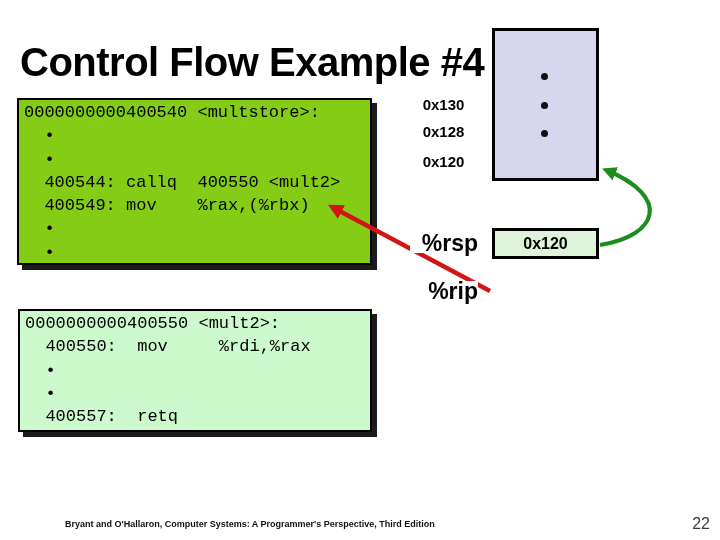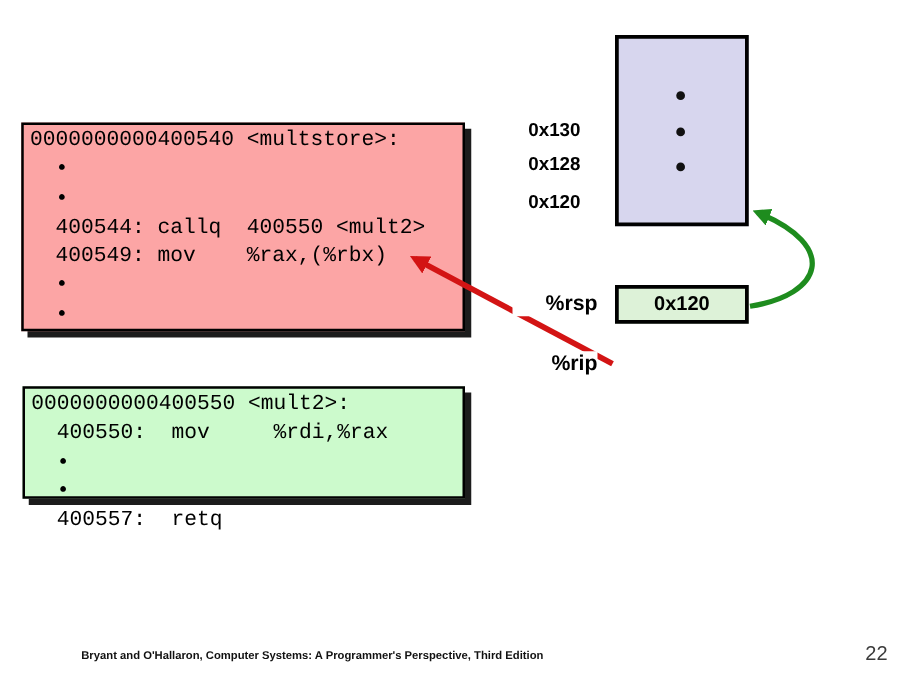--- a/index.html
+++ b/index.html
@@ -25,24 +25,24 @@
     white-space: nowrap;
   }
   .code-box {
     position: absolute;
     box-sizing: border-box;
     border: 2px solid #000;
     box-shadow: 5px 5px 0 #1c1c1c;
   }
   .code-box.multstore {
     left: 17px; top: 98px; width: 355px; height: 167px;
-    background: #fca5a5;
+    background: #84cc16;
   }
   .code-box.mult2 {
-    left: 18px; top: 309px; width: 354px; height: 90px;
+    left: 18px; top: 309px; width: 354px; height: 123px;
     background: #CCFACC;
   }
   .code-box pre {
     margin: 0;
     padding: 1px 0 0 5px;
     font-family: "Liberation Mono", "DejaVu Sans Mono", monospace;
     font-size: 17px;
     line-height: 23.3px;
     white-space: pre;
     color: #000;
@@ -66,21 +66,21 @@
     text-align: center;
     font-size: 15px;
     font-weight: bold;
     line-height: 18px;
     color: #000;
   }
   .reg-label {
     position: absolute;
     left: 410px; width: 68px;
     text-align: right;
-    font-size: 17px;
+    font-size: 23px;
     font-weight: bold;
     line-height: 20px;
     color: #000;
     background: #ffffff;
   }
   .reg-value {
     position: absolute;
     left: 492px; width: 107px; height: 31px;
     box-sizing: border-box;
     border: 3px solid #000;
@@ -112,20 +112,21 @@
     text-align: right;
     font-size: 16px;
     color: #3a3a3a;
   }
 </style>
 </head>
 <body>
 
 <div class="slide">
 
+  <h1 class="title">Control Flow Example #4</h1>
 
   <div class="code-box multstore">
     <pre>0000000000400540 &lt;multstore&gt;:
   •
   •
   400544: callq  400550 &lt;mult2&gt;
   400549: mov    %rax,(%rbx)
   •
   •</pre>
   </div>

